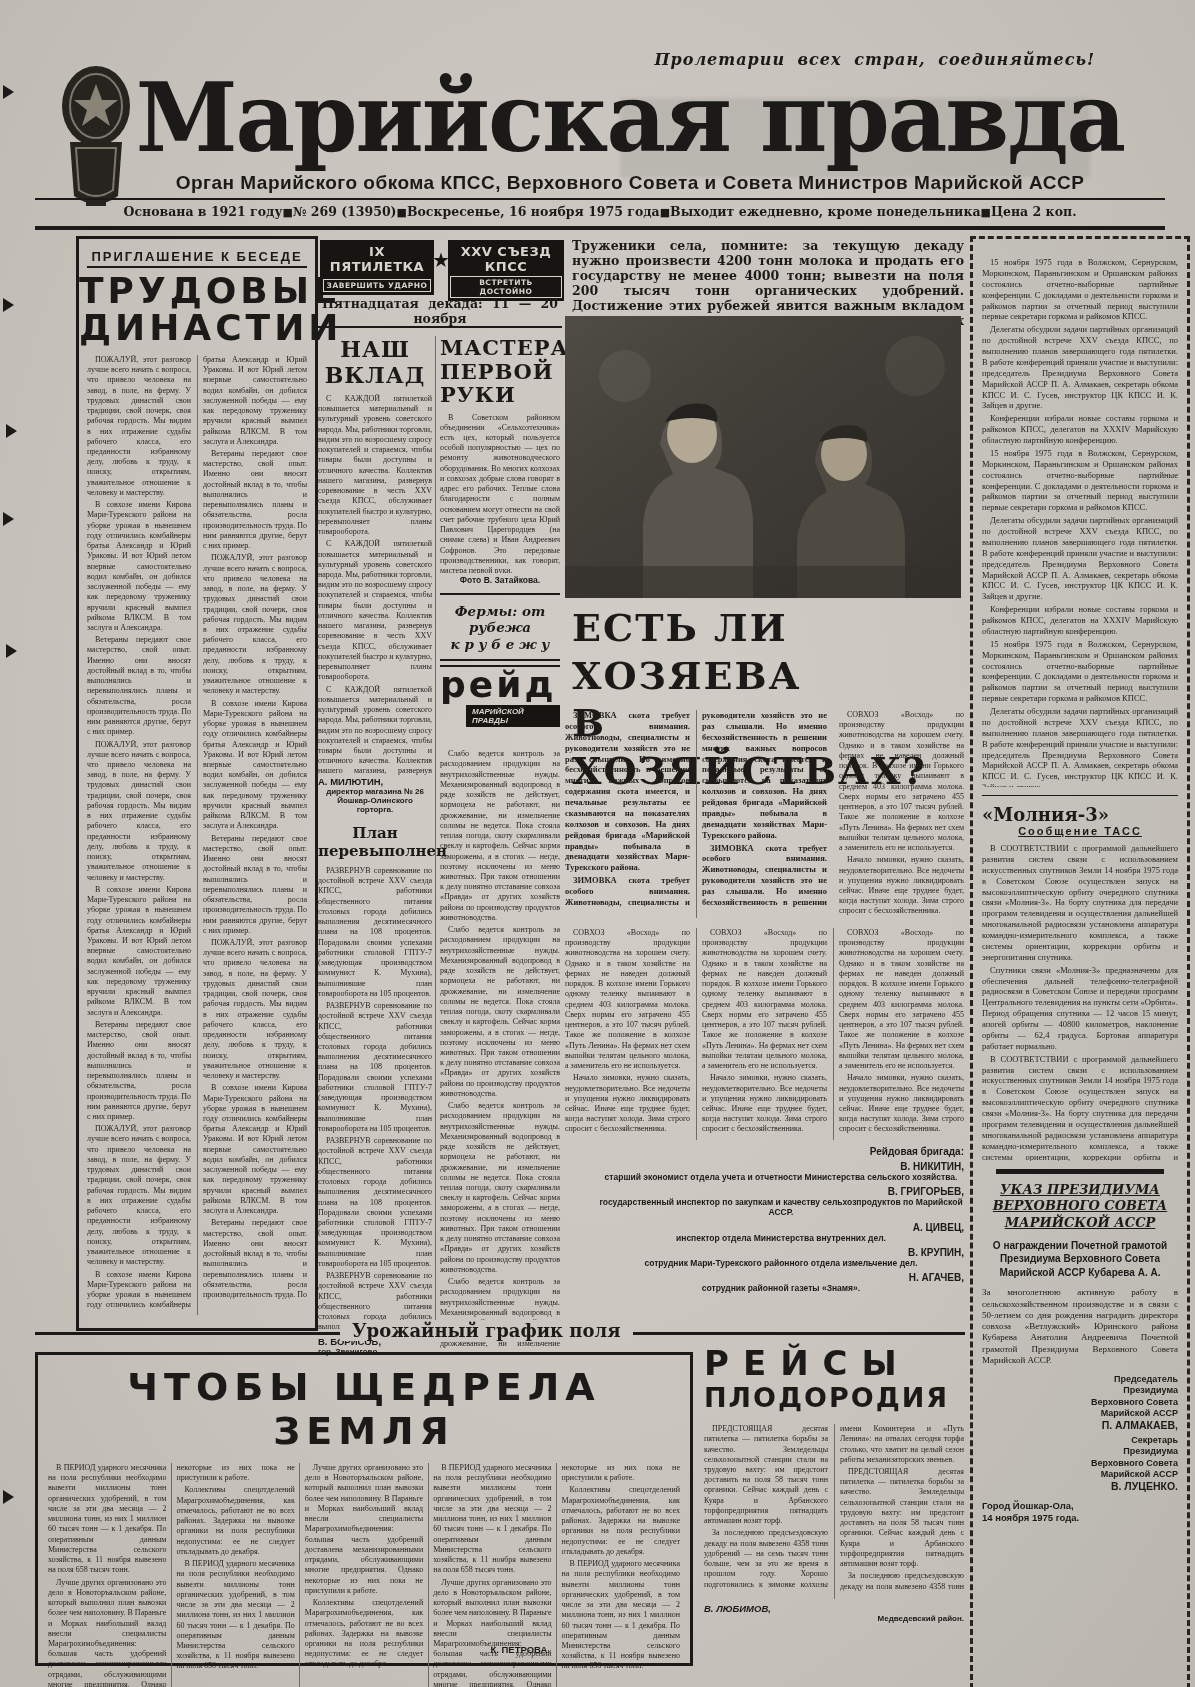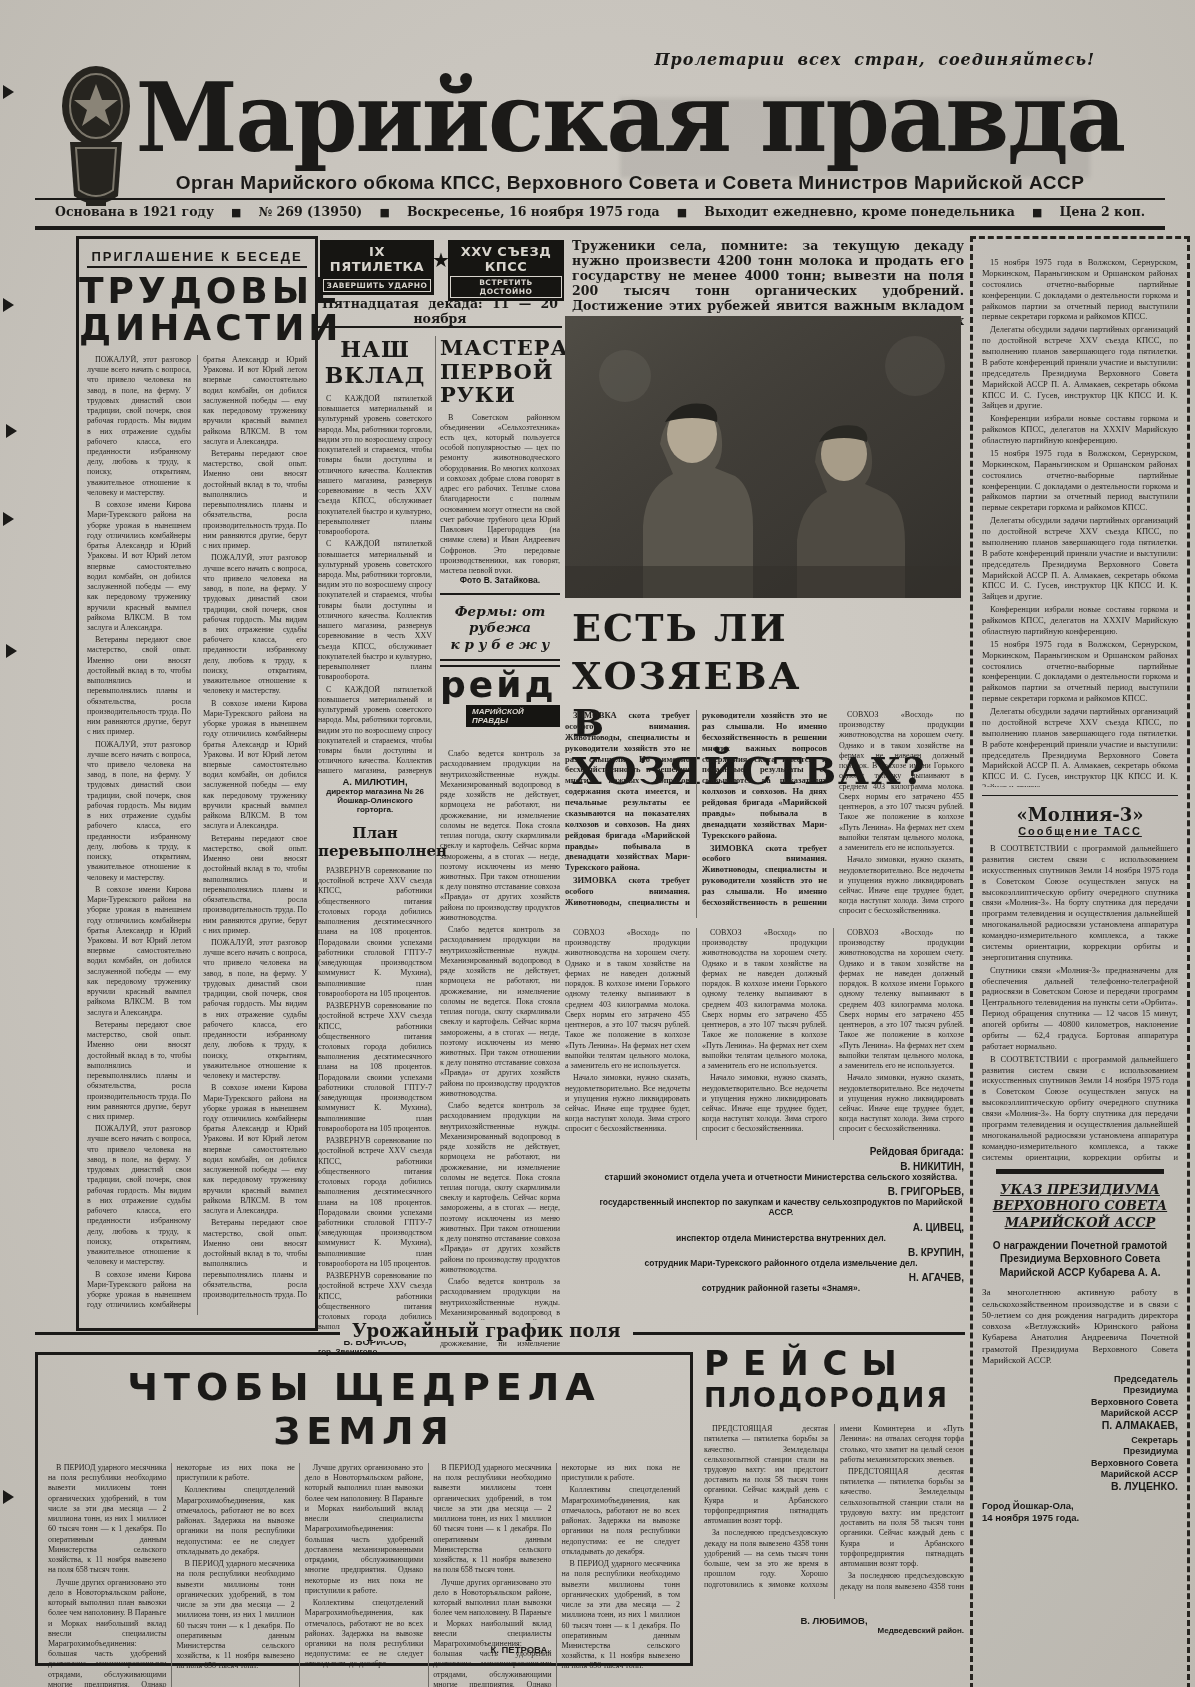--- a/index.html
+++ b/index.html
@@ -7,21 +7,21 @@
     background:#cbc7c0;
     background-image:radial-gradient(ellipse at 50% 45%, #d2cec7 0%, #c9c5be 55%, #bdb9b1 100%);
     font-family:"Liberation Serif", serif;color:#1b1a18;}
   .abs{position:absolute;}
   .ghost{background:rgba(50,48,45,.10);filter:blur(2px);}
   
   .slogan{font:italic bold 16px "DejaVu Serif",serif;letter-spacing:1px;word-spacing:6px;}
   .mast-title{font:bold 92px "DejaVu Serif",serif;letter-spacing:-2px;white-space:nowrap;text-align:center;
     transform:scaleY(1.04);transform-origin:top center;}
   .mast-sub{font:bold 19px "Liberation Sans",sans-serif;text-align:center;letter-spacing:.5px;}
-  .dateline{display:flex;justify-content:space-between;align-items:center;
+  .dateline{display:flex;justify-content:center;align-items:center;
     font:bold 12.5px "DejaVu Serif",serif;}
   .sep::after{content:"■";font-size:11px;}
   
   .hrule{background:#1b1a18;}
   
   .boxed{border:3px solid #1b1a18;background:transparent;}
   .kicker-box{font:bold 13px "Liberation Sans",sans-serif;letter-spacing:2px;text-align:center;}
   .kicker-box span{border-bottom:2px solid #1b1a18;padding:0 4px 2px;}
   .dyn-head{font:bold 36px "DejaVu Sans",sans-serif;letter-spacing:4px;text-align:center;
     line-height:1.04;white-space:pre-line;}
@@ -37,41 +37,41 @@
   .badge .l1{font:bold 13px "DejaVu Sans",sans-serif;letter-spacing:.5px;}
   .badge .l2{display:inline-block;border:1px solid #d8d4cd;font:bold 7.5px "DejaVu Sans",sans-serif;
     padding:1px 3px;margin-top:2px;letter-spacing:.5px;}
   .star{font-size:20px;color:#161512;}
   .decade{font:bold 12.5px "DejaVu Serif",serif;text-align:center;word-spacing:5px;}
   
   .h-serif{font-family:"DejaVu Serif",serif;font-weight:bold;}
   .nash-h{font-size:22px;text-align:center;letter-spacing:1px;}
   .mast-h{font-size:21px;line-height:1.12;letter-spacing:1px;white-space:pre-line;}
   .sub-h{font-size:15px;text-align:center;}
-  .sign-name{font:bold 9.5px "Liberation Sans",sans-serif;text-align:center;}
+  .sign-name{font:bold 9.5px "Liberation Sans",sans-serif;text-align:left;}
   .sign-role{font:bold 8px "Liberation Sans",sans-serif;text-align:center;}
   .credit{font:bold 8.5px "Liberation Sans",sans-serif;text-align:center;}
   
   .fermy-k{font:italic bold 13.5px "DejaVu Serif",serif;text-align:center;line-height:1.25;white-space:pre-line;}
   .reid{font:bold 36px "DejaVu Sans",sans-serif;letter-spacing:3px;line-height:1;}
   .reid-lines{border-top:2px solid #1b1a18;border-bottom:2px solid #1b1a18;height:4px;
     box-shadow:0 8px 0 -6px #1b1a18;}
   .reid-sub{display:inline-block;background:#161512;color:#d8d4cd;
     font:italic bold 8px "Liberation Sans",sans-serif;padding:2px 6px;margin:2px 0 0 26px;}
   
   .khoz-head{font:bold 38px "DejaVu Serif",serif;line-height:1.25;letter-spacing:2px;white-space:pre-line;}
   
   .by-label{font:bold 10px "Liberation Sans",sans-serif;text-align:right;}
   .by-name{font:bold 10px "Liberation Sans",sans-serif;text-align:right;margin-top:4px;}
   .by-role{font:bold 8.5px "Liberation Sans",sans-serif;text-align:center;line-height:1.2;}
   
   .rail{border:3px dashed #26241f;padding:8px 9px;display:flex;flex-direction:column;background:rgba(0,0,0,0.015);}
   .party-h{font:bold 21px "DejaVu Sans",sans-serif;line-height:1.14;white-space:pre-line;letter-spacing:.5px;}
   .rail-fill{font-size:8.5px;}
-  .moln-t{font:bold 18px "DejaVu Serif",serif;text-align:center;}
+  .moln-t{font:bold 18px "DejaVu Serif",serif;}
   .moln-s{font:bold 11px "Liberation Sans",sans-serif;text-align:center;letter-spacing:2px;text-decoration:underline;}
   .bar{height:5px;background:#1b1a18;margin:8px 14px;}
   .ukaz-h{font:italic bold 13px "DejaVu Serif",serif;text-align:center;line-height:1.25;white-space:pre-line;text-decoration:underline;}
   .ukaz-subj{font:bold 10px "Liberation Sans",sans-serif;line-height:1.35;}
   .ukaz-body{font-size:9px;line-height:1.25;text-align:justify;}
   .sig-role{font:bold 9px "Liberation Sans",sans-serif;text-align:right;line-height:1.25;white-space:pre-line;}
   .sig-name{font:bold 10.5px "Liberation Sans",sans-serif;text-align:right;}
   .place{font:bold 9.5px "Liberation Sans",sans-serif;white-space:pre-line;line-height:1.3;}
   
   .zem-kick{font:bold 18px "DejaVu Serif",serif;background:#cbc7c0;padding:0 12px;}
@@ -327,17 +327,17 @@
 
   <div class="abs" style="left:704px;top:1346px;width:260px;">
     <div class="reysy-h1">РЕЙСЫ</div>
     <div class="reysy-h2">ПЛОДОРОДИЯ</div>
     <div class="fill cols2" style="height:175px;margin-top:10px;">
         <p class="fp">ПРЕДСТОЯЩАЯ десятая пятилетка — пятилетка борьбы за качество. Земледельцы сельхозопытной станции стали на трудовую вахту: им предстоит доставить на поля 58 тысяч тонн органики. Сейчас каждый день с Куяра и Арбанского торфопредприятия пятнадцать автомашин возят торф.</p>
         <p class="fp">За последнюю предсъездовскую декаду на поля вывезено 4358 тонн удобрений — на семь тысяч тонн больше, чем за это же время в прошлом году. Хорошо подготовились к зимовке колхозы имени Коминтерна и «Путь Ленина»: на отвалах сегодня торфа столько, что хватит на целый сезон работы механизаторских звеньев.</p>
         <p class="fp">ПРЕДСТОЯЩАЯ десятая пятилетка — пятилетка борьбы за качество. Земледельцы сельхозопытной станции стали на трудовую вахту: им предстоит доставить на поля 58 тысяч тонн органики. Сейчас каждый день с Куяра и Арбанского торфопредприятия пятнадцать автомашин возят торф.</p>
         <p class="fp">За последнюю предсъездовскую декаду на поля вывезено 4358 тонн удобрений — на семь тысяч тонн больше, чем за это же время в прошлом году. Хорошо подготовились к зимовке колхозы имени Коминтерна и «Путь Ленина»: на отвалах сегодня торфа столько, что хватит на целый сезон работы механизаторских звеньев.</p>
       </div>
-    <div class="sign-name" style="margin-top:16px;">В. ЛЮБИМОВ,</div>
+    <div class="sign-name" style="margin-top:4px;font-style:italic;">В. ЛЮБИМОВ,</div>
     <div class="sign-role" style="text-align:right;">Медведевский район.</div>
   </div>
 
 </div>
 
 </body></html>

